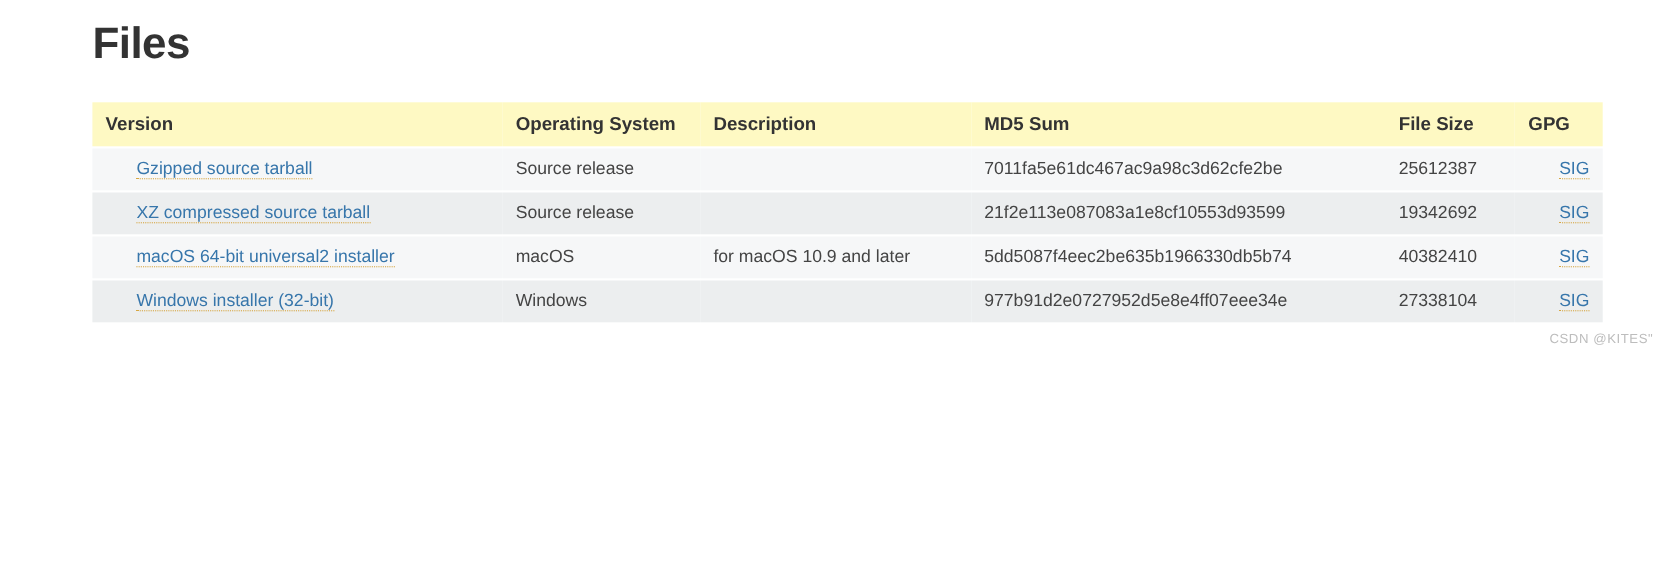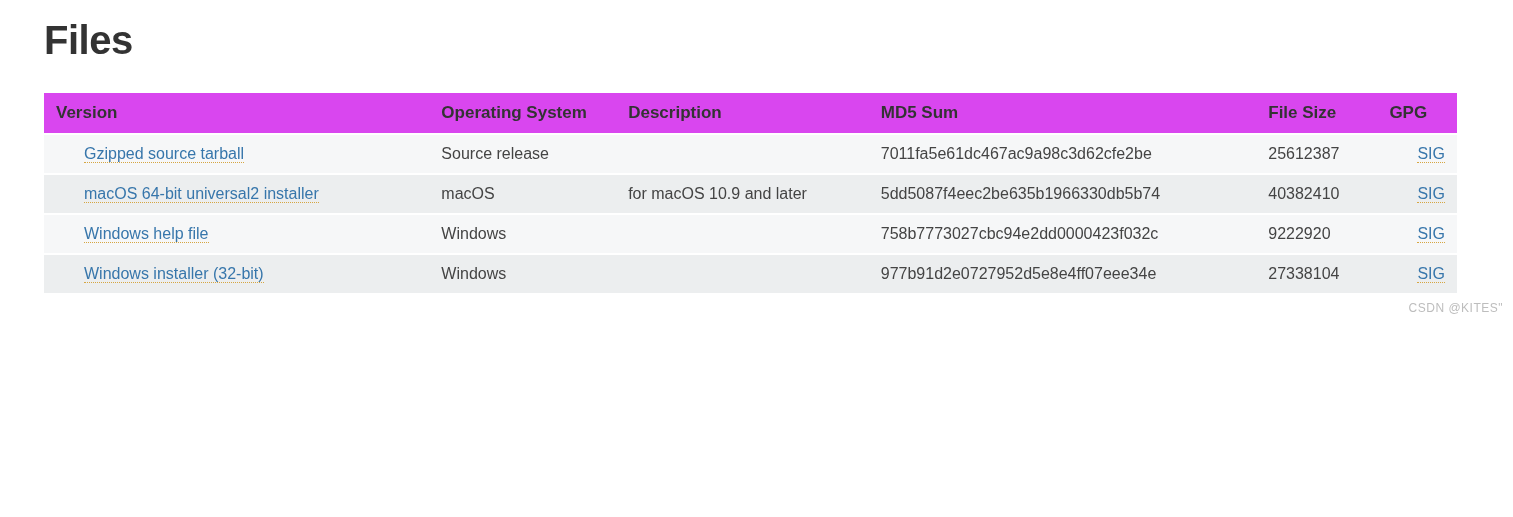--- a/index.html
+++ b/index.html
@@ -5,40 +5,40 @@
   * { box-sizing: border-box; }
   body {
     margin: 0;
     padding: 0;
     font-family: "Segoe UI", "Helvetica Neue", Arial, sans-serif;
     background: #ffffff;
     color: #3b3b3b;
     width: 1513px;
   }
   .page {
-    padding: 0 56px 24px 44px;
+    padding: 0 56px 24px 84px;
     position: relative;
   }
   h1.title {
     font-size: 40px;
     font-weight: 700;
     color: #333;
     margin: 18px 0 28px 0;
     letter-spacing: -0.5px;
   }
   table.files {
     width: 100%;
     border-collapse: separate;
     border-spacing: 0 2px;
     font-size: 16px;
   }
   table.files th {
     text-align: left;
     font-weight: 700;
-    background: #d946ef;
+    background: #fef9c3;
     color: #333;
     padding: 10px 12px;
     font-size: 17px;
   }
   table.files td {
     padding: 10px 12px;
     color: #444;
     white-space: nowrap;
   }
   table.files tbody tr:nth-child(odd) td { background: #f6f7f8; }
@@ -101,33 +101,33 @@
       <tbody id="files-body">
           <tr>
             <td><a class="link" href="#">Gzipped source tarball</a></td>
             <td>Source release</td>
             <td></td>
             <td>7011fa5e61dc467ac9a98c3d62cfe2be</td>
             <td>25612387</td>
             <td><a class="link" href="#">SIG</a></td>
           </tr>
           <tr>
+            <td><a class="link" href="#">XZ compressed source tarball</a></td>
+            <td>Source release</td>
+            <td></td>
+            <td>21f2e113e087083a1e8cf10553d93599</td>
+            <td>19342692</td>
+            <td><a class="link" href="#">SIG</a></td>
+          </tr>
+          <tr>
             <td><a class="link" href="#">macOS 64-bit universal2 installer</a></td>
             <td>macOS</td>
             <td>for macOS 10.9 and later</td>
             <td>5dd5087f4eec2be635b1966330db5b74</td>
             <td>40382410</td>
-            <td><a class="link" href="#">SIG</a></td>
-          </tr>
-          <tr>
-            <td><a class="link" href="#">Windows help file</a></td>
-            <td>Windows</td>
-            <td></td>
-            <td>758b7773027cbc94e2dd0000423f032c</td>
-            <td>9222920</td>
             <td><a class="link" href="#">SIG</a></td>
           </tr>
           <tr>
             <td><a class="link" href="#">Windows installer (32-bit)</a></td>
             <td>Windows</td>
             <td></td>
             <td>977b91d2e0727952d5e8e4ff07eee34e</td>
             <td>27338104</td>
             <td><a class="link" href="#">SIG</a></td>
           </tr>

